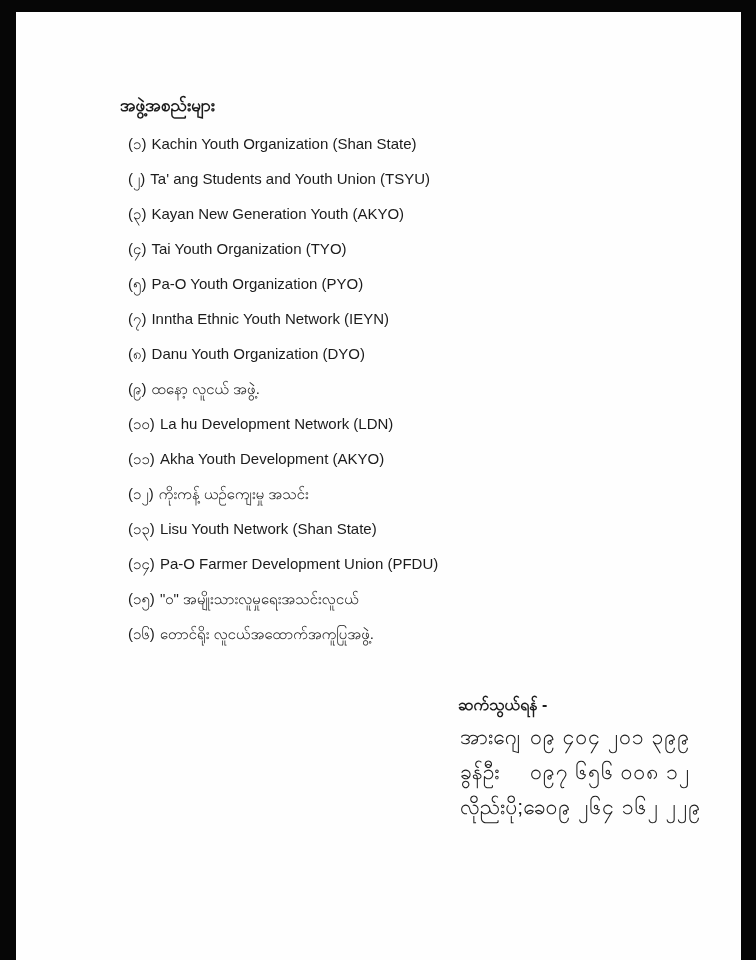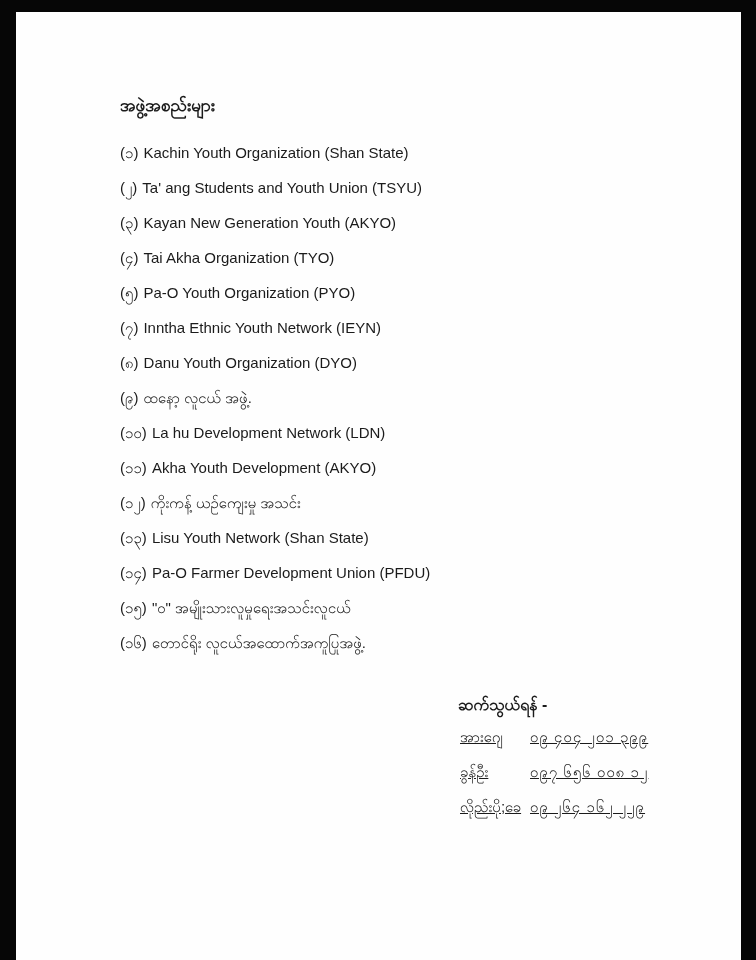--- a/index.html
+++ b/index.html
@@ -13,37 +13,36 @@
     position:absolute;left:16px;top:12px;width:725px;height:958px;
     background:var(--paper,#fefefe);
     color:var(--ink,#1b1b1b);
   }
   .page-title{
     position:absolute;left:104px;top:83px;
     font-size:17px;font-weight:bold;line-height:22px;
     white-space:nowrap;
   }
   .org-list{
-    position:absolute;left:104px;top:122px;margin-top:9px;
+    position:absolute;left:112px;top:122px;
   }
   .org-row{
     height:35px;font-size:15px;line-height:20px;white-space:nowrap;
   }
   .org-num{margin-right:5px;}
   .contact{
     position:absolute;left:442px;top:683px;
   }
   .contact-heading{
     font-weight:bold;font-size:16px;line-height:20px;
     margin-bottom:12px;white-space:nowrap;
   }
   .contact-row{
-    display:flex;height:35px;font-size:15px;line-height:20px;
+    display:flex;height:35px;font-size:21px;line-height:20px;
     white-space:nowrap;
-    text-decoration:underline;
   }
   .contact-name{min-width:70px;padding-left:2px;}
   .contact-phone{letter-spacing:1px;}
 </style>
 </head>
 <body>
 
 <div class="paper">
 
   <div class="page-title">အဖွဲ့အစည်းများ</div>
@@ -56,21 +55,21 @@
 
       <div class="org-row">
         <span class="org-num">(၂)</span><span class="org-name">Ta' ang Students and Youth Union (TSYU)</span>
       </div>
 
       <div class="org-row">
         <span class="org-num">(၃)</span><span class="org-name">Kayan New Generation Youth (AKYO)</span>
       </div>
 
       <div class="org-row">
-        <span class="org-num">(၄)</span><span class="org-name">Tai Akha Organization (TYO)</span>
+        <span class="org-num">(၄)</span><span class="org-name">Tai Youth Organization (TYO)</span>
       </div>
 
       <div class="org-row">
         <span class="org-num">(၅)</span><span class="org-name">Pa-O Youth Organization (PYO)</span>
       </div>
 
       <div class="org-row">
         <span class="org-num">(၇)</span><span class="org-name">Inntha Ethnic Youth Network (IEYN)</span>
       </div>
 

